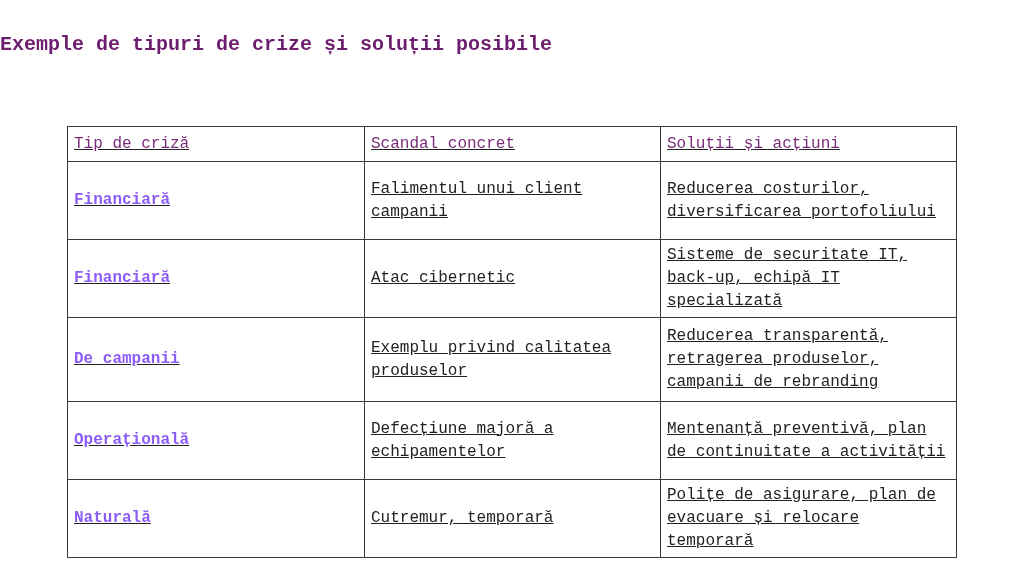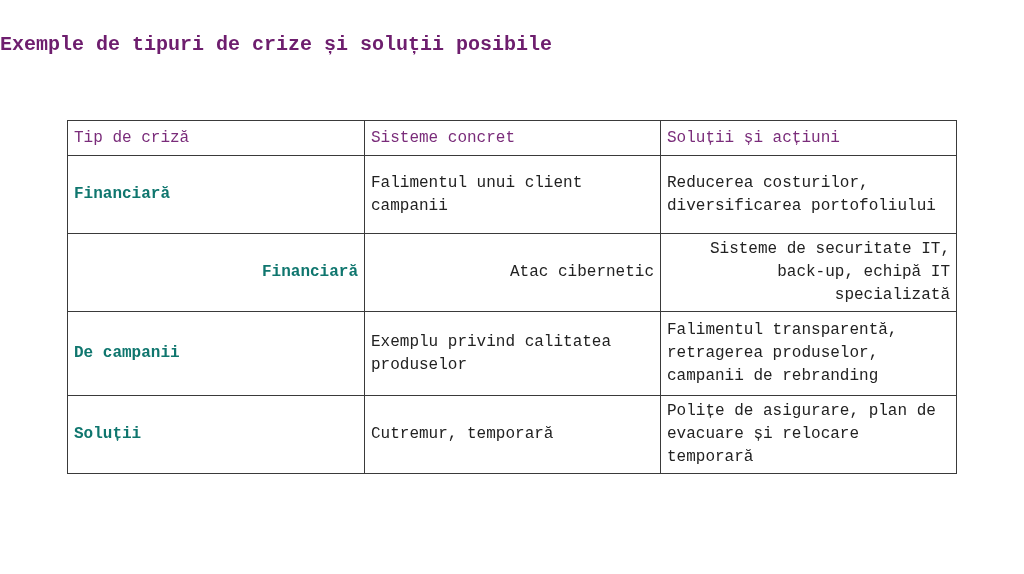--- a/index.html
+++ b/index.html
@@ -3,72 +3,77 @@
 <meta charset="utf-8">
 <style>
   html, body { margin:0; padding:0; background:#ffffff; }
   body { width:1024px; height:574px; position:relative; overflow:hidden; font-family:"Liberation Mono", monospace; }
   .title {
     position:absolute; left:0; top:14px; width:1024px; text-align:left;
     color:#6e1e6e; font-family:"Liberation Mono", monospace; font-weight:bold;
     font-size:20px; line-height:36px;
   }
   table.crises {
-    position:absolute; left:67px; top:120px; width:889px;
+    position:absolute; left:67px; top:126px; width:889px;
     border-collapse:collapse; table-layout:fixed;
-    font-family:"Liberation Mono", monospace; font-size:16px; color:#222;
+    font-family:"Liberation Mono", monospace; font-size:16px; color:#222;text-decoration:underline;
   }
   table.crises td, table.crises th {
     border:1.5px solid #3a3a3a; padding:2px 6px; vertical-align:middle;
     line-height:23px; text-align:left; font-weight:normal;
   }
   table.crises col.c1 { width:297px; }
   table.crises col.c2 { width:296px; }
   table.crises col.c3 { width:296px; }
   table.crises thead th { color:#7a2c7a; height:30px; padding-top:2px; padding-bottom:2px; }
-  table.crises tbody td.type { font-weight:bold; color:#0f766e; }
+  table.crises tbody td.type { font-weight:bold; color:#8b5cf6; }
   tr.r0 td { height:73px; }
-  tr.r1 td { height:73px;text-align:right; }
+  tr.r1 td { height:73px; }
   tr.r2 td { height:79px; }
   tr.r3 td { height:73px; }
   tr.r4 td { height:73px;margin-left:34px; }
 </style>
 </head>
 <body>
 
 <h1 class="title">Exemple de tipuri de crize și soluții posibile</h1>
 
 <table class="crises">
   <colgroup>
       <col class="c1">
       <col class="c2">
       <col class="c3">
     </colgroup>
   <thead>
     <tr>
       <th>Tip de criză</th>
-      <th>Sisteme concret</th>
+      <th>Scandal concret</th>
       <th>Soluții și acțiuni</th>
     </tr>
   </thead>
   <tbody>
     <tr class="r0">
       <td class="type">Financiară</td>
       <td>Falimentul unui client campanii</td>
       <td>Reducerea costurilor, diversificarea portofoliului</td>
     </tr>
     <tr class="r1">
       <td class="type">Financiară</td>
       <td>Atac cibernetic</td>
       <td>Sisteme de securitate IT, back-up, echipă IT specializată</td>
     </tr>
     <tr class="r2">
       <td class="type">De campanii</td>
       <td>Exemplu privind calitatea produselor</td>
-      <td>Falimentul transparentă, retragerea produselor, campanii de rebranding</td>
+      <td>Reducerea transparentă, retragerea produselor, campanii de rebranding</td>
+    </tr>
+    <tr class="r3">
+      <td class="type">Operațională</td>
+      <td>Defecțiune majoră a echipamentelor</td>
+      <td>Mentenanță preventivă, plan de continuitate a activității</td>
     </tr>
     <tr class="r4">
-      <td class="type">Soluții</td>
+      <td class="type">Naturală</td>
       <td>Cutremur, temporară</td>
       <td>Polițe de asigurare, plan de evacuare și relocare temporară</td>
     </tr>
   </tbody>
 </table>
 
 </body></html>

